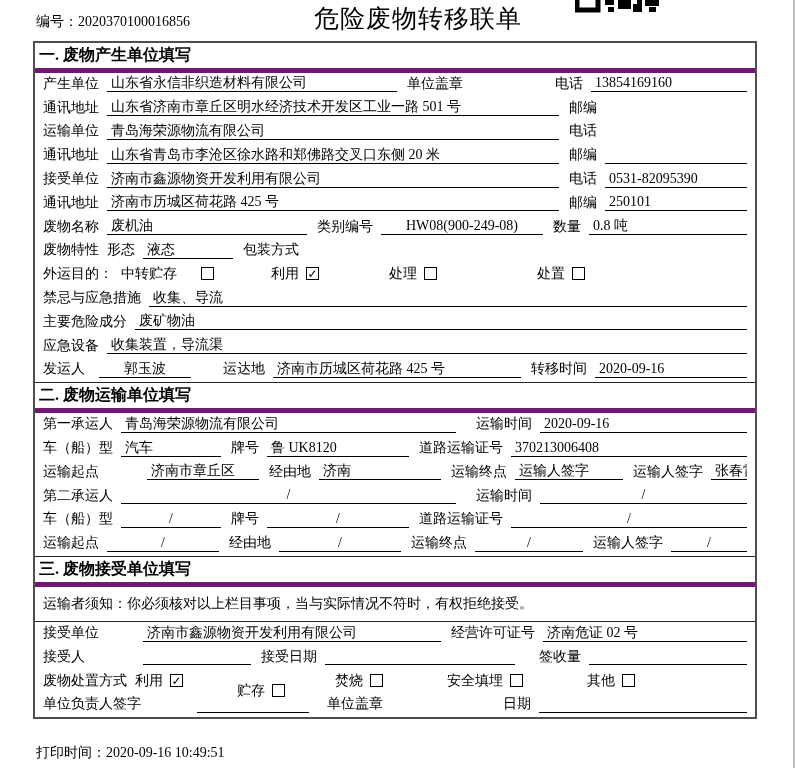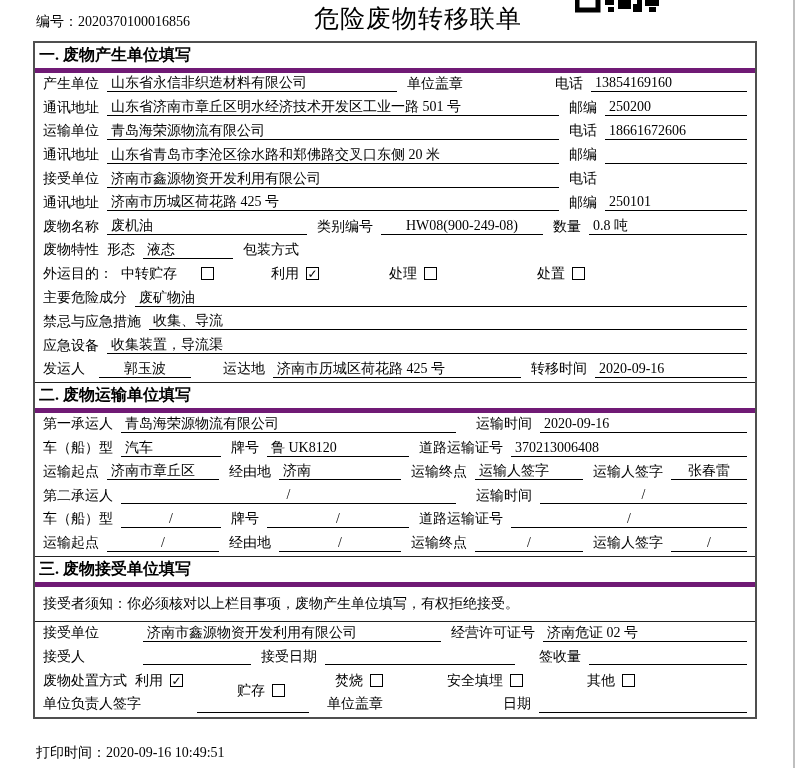--- a/index.html
+++ b/index.html
@@ -60,38 +60,37 @@
         <span class="lab">产生单位</span>
         <span class="val" style="width: 290px;">山东省永信非织造材料有限公司</span>
         <span class="lab" style="width: 140px;">单位盖章</span>
         <span class="lab">电话</span>
         <span class="val grow">13854169160</span>
       </div>
       <div class="row">
         <span class="lab">通讯地址</span>
         <span class="val" style="width: 452px;">山东省济南市章丘区明水经济技术开发区工业一路 501 号</span>
         <span class="lab">邮编</span>
-        <span class="val grow">250200</span>
       </div>
       <div class="row">
         <span class="lab">运输单位</span>
         <span class="val" style="width: 452px;">青岛海荣源物流有限公司</span>
         <span class="lab">电话</span>
-        <span class="val grow">18661672606</span>
       </div>
       <div class="row">
         <span class="lab">通讯地址</span>
         <span class="val" style="width: 452px;">山东省青岛市李沧区徐水路和郑佛路交叉口东侧 20 米</span>
         <span class="lab">邮编</span>
         <span class="val grow"></span>
       </div>
       <div class="row">
         <span class="lab">接受单位</span>
         <span class="val" style="width: 452px;">济南市鑫源物资开发利用有限公司</span>
         <span class="lab">电话</span>
+        <span class="val grow">0531-82095390</span>
       </div>
       <div class="row">
         <span class="lab">通讯地址</span>
         <span class="val" style="width: 452px;">济南市历城区荷花路 425 号</span>
         <span class="lab">邮编</span>
         <span class="val grow">250101</span>
       </div>
       <div class="row">
         <span class="lab">废物名称</span>
         <span class="val" style="width: 200px;">废机油</span>
@@ -119,26 +118,26 @@
         <span class="cb" style="width: 148px;">
           <span class="cb-label">处理</span>
           <span class="cb-box"></span>
         </span>
         <span class="cb">
           <span class="cb-label">处置</span>
           <span class="cb-box"></span>
         </span>
       </div>
       <div class="row">
+        <span class="lab">禁忌与应急措施</span>
+        <span class="val grow">收集、导流</span>
+      </div>
+      <div class="row">
         <span class="lab">主要危险成分</span>
         <span class="val grow">废矿物油</span>
-      </div>
-      <div class="row">
-        <span class="lab">禁忌与应急措施</span>
-        <span class="val grow">收集、导流</span>
       </div>
       <div class="row">
         <span class="lab">应急设备</span>
         <span class="val grow">收集装置，导流渠</span>
       </div>
       <div class="row">
         <span class="lab">发运人</span>
         <span class="val center" style="width: 92px; margin-left: 6px;">郭玉波</span>
         <span class="lab" style="margin-left: 22px;">运达地</span>
         <span class="val" style="width: 248px;">济南市历城区荷花路 425 号</span>
@@ -155,21 +154,21 @@
       <div class="row">
         <span class="lab">车（船）型</span>
         <span class="val" style="width: 100px;">汽车</span>
         <span class="lab">牌号</span>
         <span class="val" style="width: 142px;">鲁 UK8120</span>
         <span class="lab">道路运输证号</span>
         <span class="val grow">370213006408</span>
       </div>
       <div class="row">
         <span class="lab">运输起点</span>
-        <span class="val" style="width: 112px;">济南市章丘区</span>
+        <span class="val" style="width: 112px; margin-left: 40px;">济南市章丘区</span>
         <span class="lab">经由地</span>
         <span class="val" style="width: 122px;">济南</span>
         <span class="lab">运输终点</span>
         <span class="val" style="width: 108px;">运输人签字</span>
         <span class="lab">运输人签字</span>
         <span class="val grow center">张春雷</span>
       </div>
       <div class="row">
         <span class="lab">第二承运人</span>
         <span class="val center" style="width: 335px;">/</span>
@@ -188,21 +187,21 @@
         <span class="lab">运输起点</span>
         <span class="val center" style="width: 112px;">/</span>
         <span class="lab">经由地</span>
         <span class="val center" style="width: 122px;">/</span>
         <span class="lab">运输终点</span>
         <span class="val center" style="width: 108px;">/</span>
         <span class="lab">运输人签字</span>
         <span class="val grow center">/</span>
       </div>
       <div class="sec-heading bt">三. 废物接受单位填写</div>
-      <div class="note-row">接受者须知：你必须核对以上栏目事项，废物产生单位填写，有权拒绝接受。</div>
+      <div class="note-row">运输者须知：你必须核对以上栏目事项，当与实际情况不符时，有权拒绝接受。</div>
       <div class="row">
         <span class="lab" style="width: 92px;">接受单位</span>
         <span class="val" style="width: 298px;">济南市鑫源物资开发利用有限公司</span>
         <span class="lab">经营许可证号</span>
         <span class="val grow">济南危证 02 号</span>
       </div>
       <div class="row">
         <span class="lab" style="width: 92px;">接受人</span>
         <span class="val" style="width: 108px;"></span>
         <span class="lab">接受日期</span>

